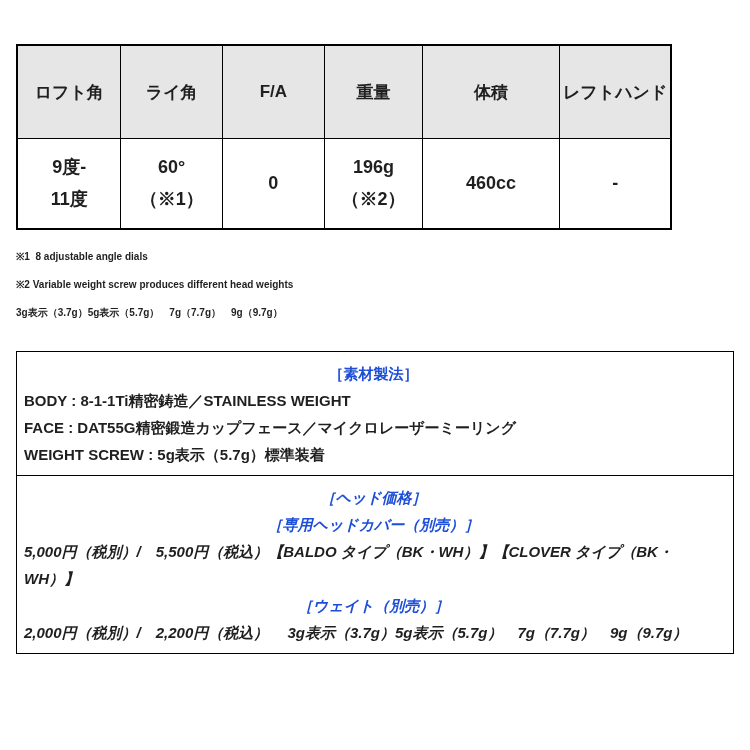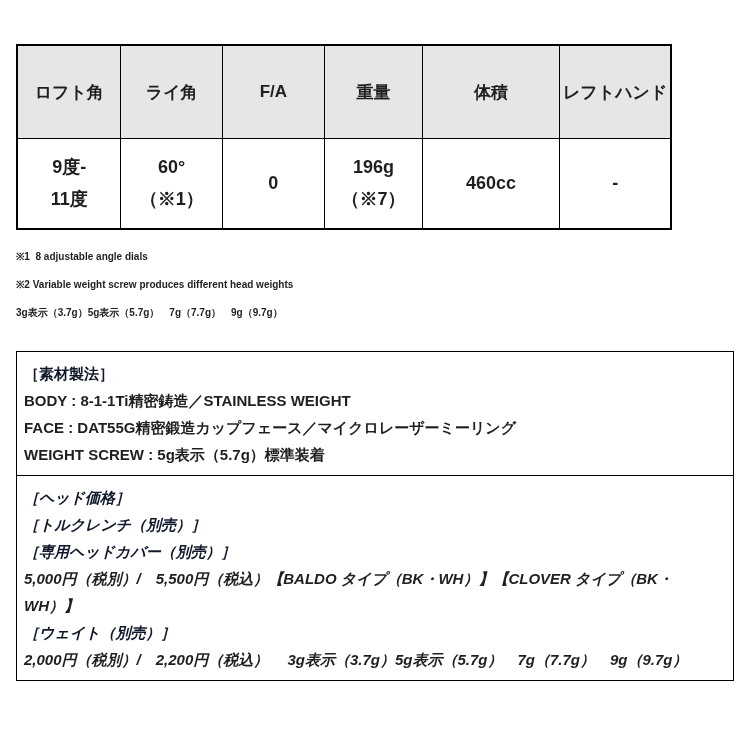--- a/index.html
+++ b/index.html
@@ -70,21 +70,21 @@
     padding: 8px 10px 7px 7px;
     font-size: 15px;
   }
   .box p {
     margin: 0;
     line-height: 27px;
     white-space: pre-wrap;
   }
   .box-material { margin-top: 30px; }
   .box-price   { margin-top: -1px; font-style: italic; }
-  .green { color: #0f172a; }
+  .green { color: #1d4ed8; text-align: center; }
 </style>
 </head>
 <body>
 
 <div class="page">
 
   <table class="spec-table">
     <colgroup>
       <col class="col-1">
         <col class="col-2">
@@ -104,21 +104,21 @@
       </tr>
     </thead>
     <tbody>
       <tr>
         <td>9度-
 11度</td>
         <td>60°
 （※1）</td>
         <td>0</td>
         <td>196g
-（※7）</td>
+（※2）</td>
         <td>460cc</td>
         <td>-</td>
       </tr>
     </tbody>
   </table>
 
   <div class="notes">
     <p>※1  8 adjustable angle dials</p>
     <p>※2 Variable weight screw produces different head weights</p>
     <p>3g表示（3.7g）5g表示（5.7g）　7g（7.7g）　9g（9.7g）</p>
@@ -126,20 +126,19 @@
 
   <div class="box box-material">
     <p class="green">［素材製法］</p>
     <p>BODY : 8-1-1Ti精密鋳造／STAINLESS WEIGHT</p>
     <p>FACE : DAT55G精密鍛造カップフェース／マイクロレーザーミーリング</p>
     <p>WEIGHT SCREW : 5g表示（5.7g）標準装着</p>
   </div>
 
   <div class="box box-price">
     <p class="green">［ヘッド価格］</p>
-    <p class="green">［トルクレンチ（別売）］</p>
     <p class="green">［専用ヘッドカバー（別売）］</p>
     <p>5,000円（税別）/　5,500円（税込）【BALDO タイプ（BK・WH）】【CLOVER タイプ（BK・WH）】</p>
     <p class="green">［ウェイト（別売）］</p>
     <p>2,000円（税別）/　2,200円（税込）　 3g表示（3.7g）5g表示（5.7g）　7g（7.7g）　9g（9.7g）</p>
   </div>
 
 </div>
 
 </body></html>

